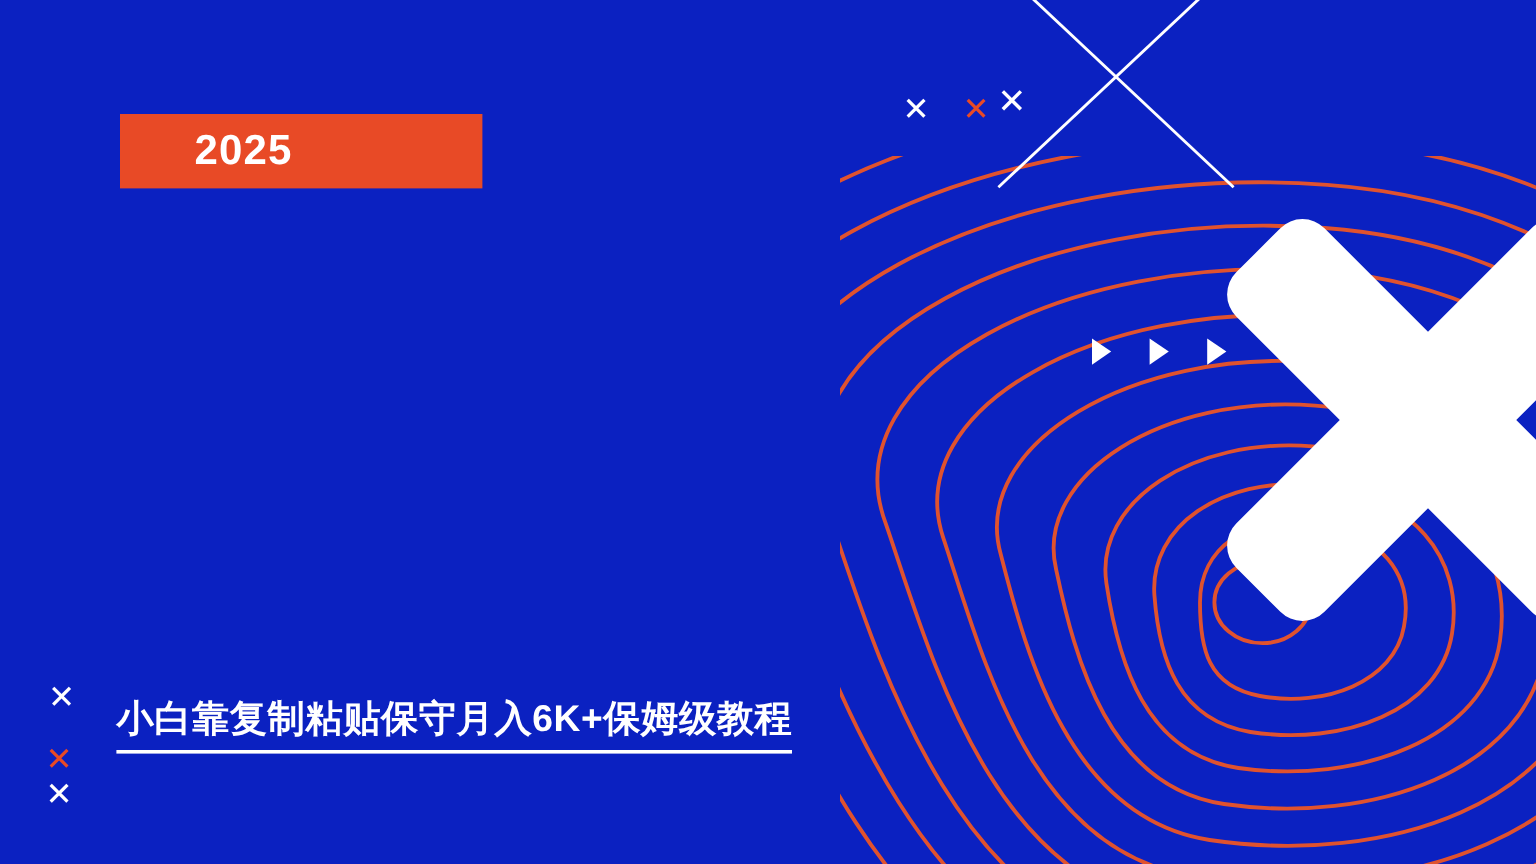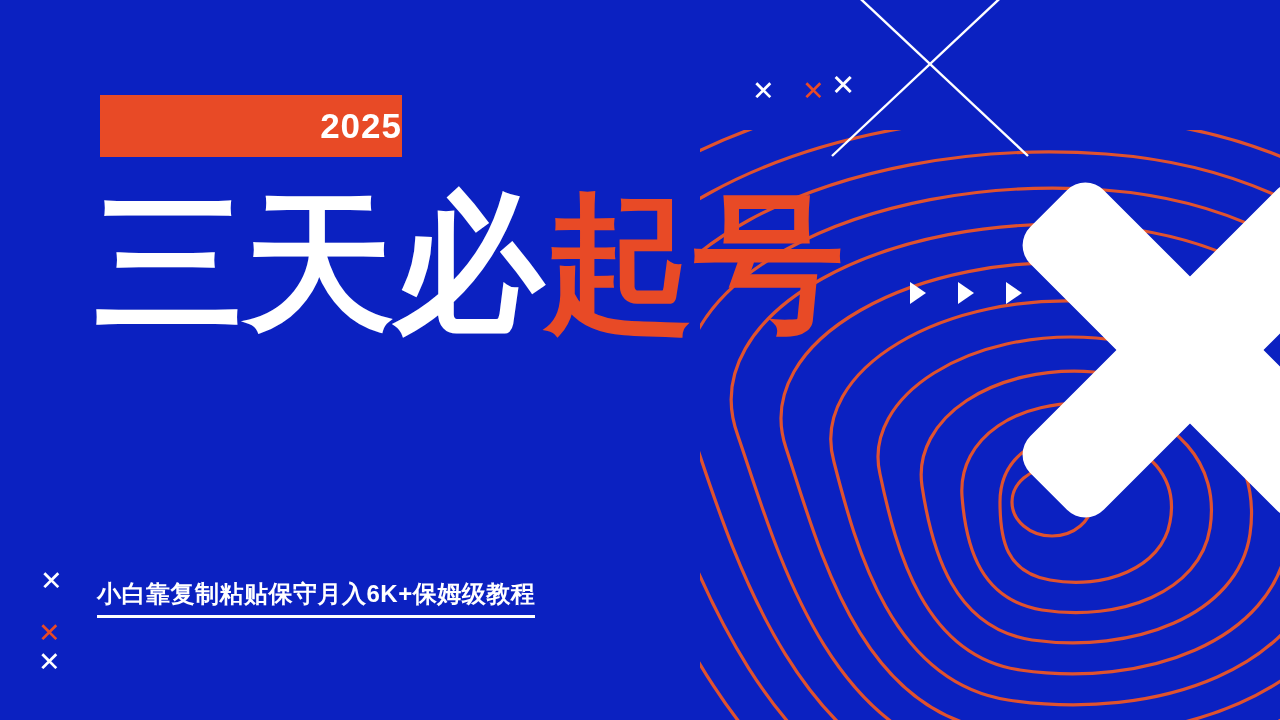--- a/index.html
+++ b/index.html
@@ -72,21 +72,21 @@
   
   .badge {
     position: absolute;
     left: 100px;
     top: 95px;
     width: 302px;
     height: 62px;
     background: #e84a26;
     display: flex;
     align-items: center;
-    justify-content: flex-end;
+    justify-content: flex-start;
     padding-left: 62px;
     box-sizing: border-box;
   }
   .badge-text {
     color: #ffffff;
     font-size: 35px;
     font-weight: 700;
     letter-spacing: 1px;
   }
 
@@ -101,21 +101,21 @@
     letter-spacing: -2px;
   }
   .hl-line.two { margin-top: 18px; letter-spacing: 0px; }
   .hl-accent { color: #e84a26; }
 
   
   .subtitle {
     position: absolute;
     left: 97px;
     top: 578px;
-    font-size: 24px;
+    font-size: 31px;
     font-weight: 700;
     color: #ffffff;
     letter-spacing: 0.5px;
     border-bottom: 3px solid #ffffff;
     padding-bottom: 5px;
     white-space: nowrap;
   }
 </style>
 </head>
 <body>
@@ -161,18 +161,17 @@
     <span class="tri"></span>
     <span class="tri"></span>
     <span class="tri"></span>
   </div>
 
   <div class="badge">
     <span class="badge-text">2025</span>
   </div>
 
   <div class="headline">
-    <div class="hl-line two"><span>三天必</span><span class="hl-accent">起号</span></div>
   </div>
 
   <div class="subtitle">小白靠复制粘贴保守月入6K+保姆级教程</div>
 
 </div>
 
 </body></html>

